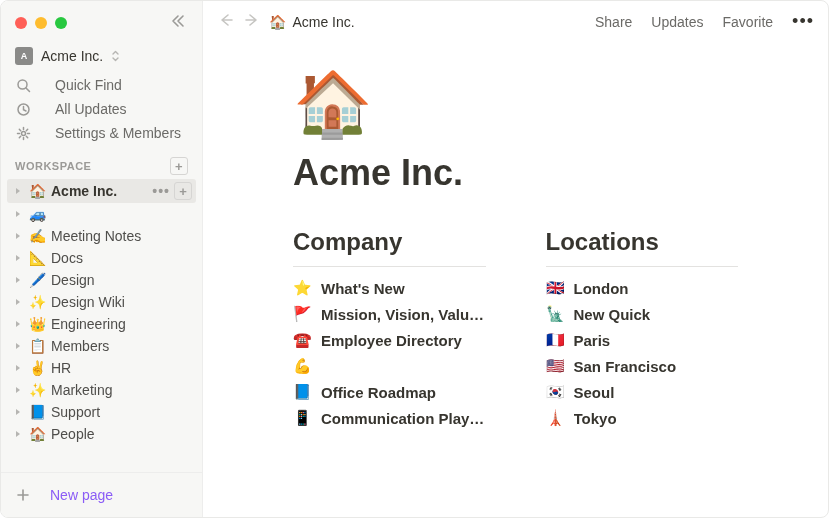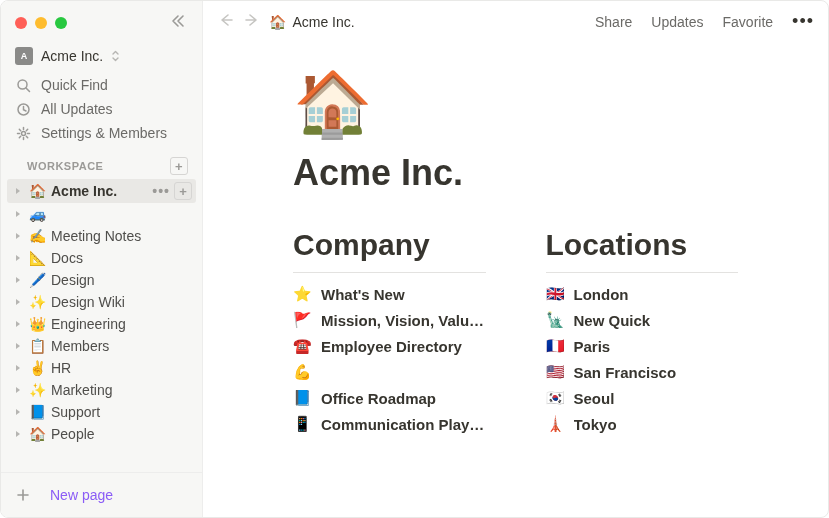--- a/index.html
+++ b/index.html
@@ -55,36 +55,36 @@
     background: #8a8a88;
     border-radius: 3px;
     display: flex; align-items: center; justify-content: center;
     font-size: 9px; color: #fff; font-weight: 600;
   }
   .updown { color: #b6b5b2; font-size: 11px; line-height: 8px; display:flex; flex-direction:column; }
   .nav-section { padding: 2px 6px; }
   .nav-item {
     display: flex;
     align-items: center;
-    gap: 10px;
+    gap: 24px;
     padding: 4px 8px;
     border-radius: 3px;
     color: #6b6a67;
     cursor: pointer;
     font-size: 14px;
   }
   .nav-icon {
     width: 16px; height: 16px;
     display: flex; align-items: center; justify-content: center;
     color: #9b9a97;
   }
   .section-header {
     display: flex;
     align-items: center;
-    padding: 10px 14px 4px 26px;
+    padding: 10px 14px 4px 14px;
     color: #9b9a97;
     font-size: 11px;
     letter-spacing: 0.5px;
     font-weight: 600;
   }
   .section-header .add {
     margin-left: auto;
     width: 18px; height: 18px;
     border: 1px solid #d6d5d3;
     border-radius: 3px;
@@ -145,21 +145,21 @@
   .crumb { display:flex; align-items:center; gap:6px; color:#37352f; cursor:pointer; }
   .crumb-emoji { font-size:14px; }
   .topbar-right { margin-left:auto; display:flex; gap:19px; align-items:center; color:#6b6a67; }
   .topbar-right .action { cursor:pointer; }
   .topbar-right .more { font-size:18px; letter-spacing:1px; color:#37352f; cursor:pointer; }
   .content { flex:1; overflow:auto; padding: 30px 90px 0 90px; }
   .page-emoji { font-size: 64px; line-height:1; margin-bottom: 16px; }
   .page-title { font-size: 36px; font-weight: 700; margin-bottom: 34px; }
   .cols { display:flex; gap: 60px; }
   .col { flex:1; min-width:0; }
-  .col h2 { font-size: 30px; font-weight: 700; margin-bottom: 10px; }
+  .col h2 { font-size: 24px; font-weight: 700; margin-bottom: 10px; }
   .col hr { border:none; border-top:1px solid #e3e2e0; margin-bottom: 12px; }
   .linklist { display:flex; flex-direction:column; gap: 8px; }
   .linkrow {
     display:flex; align-items:center; gap:8px;
     font-size:15px; font-weight:600;
     cursor:pointer;
     white-space:nowrap; overflow:hidden; text-overflow:ellipsis;
   }
   .linkrow .lemoji { width:20px; text-align:center; font-size:15px; flex-shrink:0; }
   .linkrow .ltext { text-decoration: underline; text-decoration-color: #c8c7c4; text-underline-offset: 3px; overflow:hidden; text-overflow:ellipsis; }

